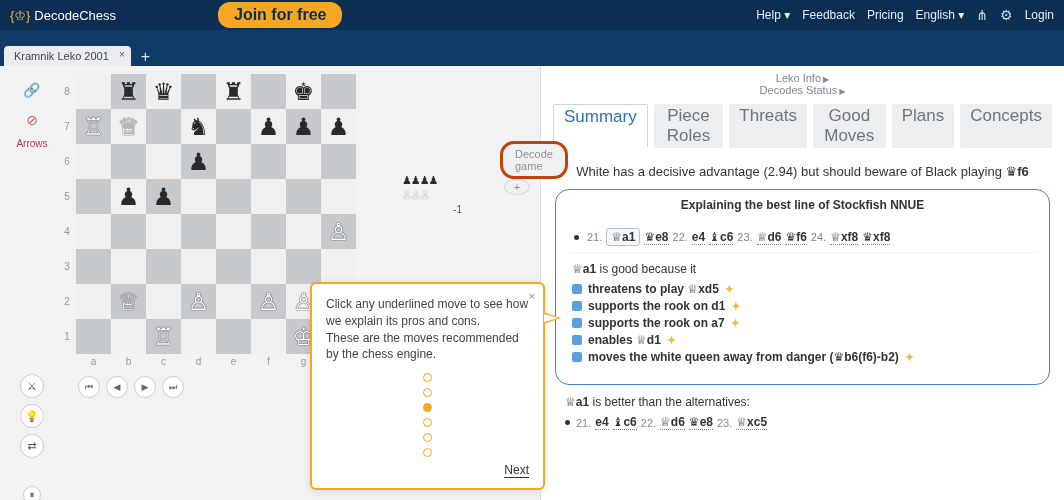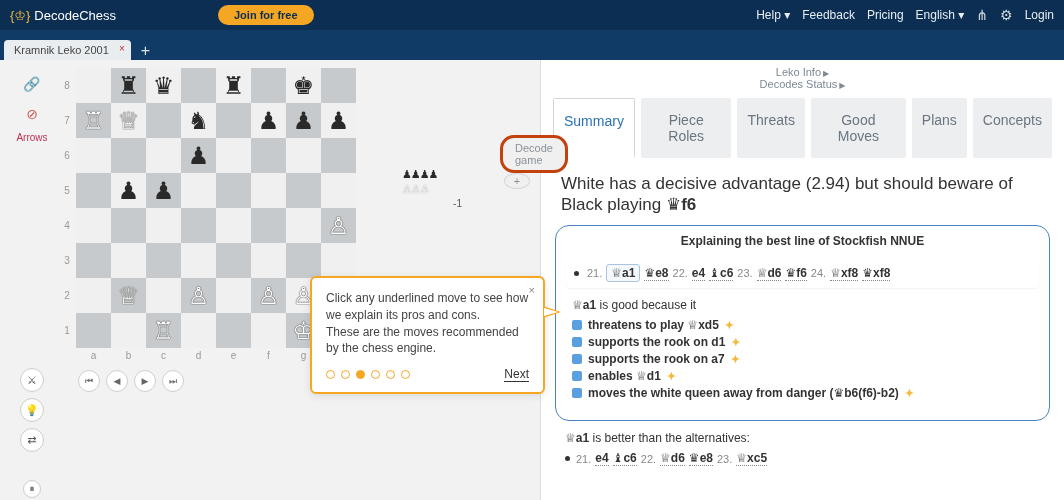--- a/index.html
+++ b/index.html
@@ -2,26 +2,26 @@
 <html><head>
 <meta charset="utf-8">
 <style>
 * { box-sizing: border-box; margin: 0; padding: 0; }
 body { font-family: -apple-system, BlinkMacSystemFont, "Segoe UI", Arial, sans-serif; font-size: 13px; color: #333; background: #f2f2f2; width: 1064px; height: 500px; overflow: hidden; }
 
 .topbar { height: 30px; background: #0c2e52; display: flex; align-items: center; padding: 0 10px; color: #fff; gap: 12px; }
 .logo { display: flex; align-items: center; gap: 4px; font-weight: 500; color: #fff; }
 .logo .crown { color: #f0b43c; }
 .btn-newgame { background: #d9f0c9; color: #3a8a2a; border-radius: 12px; padding: 3px 18px; font-size: 12px; font-weight: 600; border:none; }
-.btn-join { background: #f5a623; color: #0c2e52; border-radius: 12px; padding: 4px 16px; font-size: 11px; font-weight: 700; border:none; margin-left: 90px; }
+.btn-join { background: #f5a623; color: #0c2e52; border-radius: 12px; padding: 4px 16px; font-size: 16px; font-weight: 700; border:none; margin-left: 90px; }
 .topbar .spacer { flex: 1; }
 .topbar a { color: #e7edf2; font-size: 12px; text-decoration: none; cursor: pointer; }
 .topbar .icn { color: #cfd8df; cursor:pointer; font-size: 14px; }
 
-.tabsbar { height: 30px; background: #0f3b66; display: flex; align-items: flex-end; }
+.tabsbar { height: 36px; background: #0f3b66; display: flex; align-items: flex-end; }
 .tab { background: #e9edf0; color: #444; font-size: 11px; padding: 4px 22px 4px 10px; border-radius: 4px 4px 0 0; margin-left: 4px; position: relative; }
 .tab .close { position: absolute; right: 6px; top: 3px; font-size: 10px; color: #b33; cursor:pointer; }
 .addtab { color: #d9e1e7; font-size: 16px; margin-left: 10px; cursor:pointer; }
 
 .main { display: flex; height: calc(500px - 54px); }
 .left { flex: 0 0 540px; background: #f2f2f2; position: relative; padding: 8px 10px; display: flex; }
 .right { flex: 1; background: #fff; border-left: 1px solid #d7dde2; overflow: hidden; }
 
 .sidecol { width: 44px; display: flex; flex-direction: column; align-items: center; gap: 6px; padding-top: 4px; }
 .sidecol .ic { width: 24px; height: 24px; display:flex; align-items:center; justify-content:center; color:#888; font-size:14px;}
@@ -45,40 +45,40 @@
 .evalnum { align-self:flex-end; margin-right:10px; color:#555; font-size:10px; }
 .hinticn { margin-top: 130px; font-size:18px; color:#999; cursor:pointer;}
 
 .controls { display:flex; gap:6px; margin-top:8px; margin-left:20px; align-items:center; }
 .circlebtn { width:22px; height:22px; border-radius:50%; background:#fff; border:1px solid #cfcfcf; display:flex; align-items:center; justify-content:center; font-size:9px; color:#666; cursor:pointer; }
 .circlebtn.help { margin-left: 170px; }
 
 .tooltip { position:absolute; left:310px; top:216px; width:235px; background:#fff; border:2px solid #f5a623; border-radius:6px; padding:12px 14px 10px; z-index:50; box-shadow:0 2px 8px rgba(0,0,0,.1); }
 .tooltip .x { position:absolute; right:8px; top:6px; font-size:11px; color:#888; cursor:pointer; }
 .tooltip p { font-size:12px; color:#444; line-height:1.4; }
-.tooltip .dots { margin-top:10px; display:flex; gap:6px; align-items:center; }
+.tooltip .dots { margin-top:10px; display:flex; gap:6px; align-items:center;flex-direction:column; }
 .tooltip .dot { width:9px; height:9px; border:1px solid #f5a623; border-radius:50%; }
 .tooltip .dot.active { background:#f5a623; }
 .tooltip .next { margin-left:auto; font-size:12px; color:#333; border-bottom:1px solid #333; cursor:pointer; }
 .tooltip-arrow { position:absolute; right:-18px; top:28px; width:0;height:0; border-top:6px solid transparent; border-bottom:6px solid transparent; border-left:18px solid #f5a623; }
 .tooltip-arrow:after { content:""; position:absolute; right:3px; top:-4px; width:0;height:0; border-top:4px solid transparent; border-bottom:4px solid transparent; border-left:14px solid #fff; }
 
 
 .rp-top { padding: 6px 12px 2px; text-align:center; }
 .infoline { font-size:11px; color:#7d8993; cursor:pointer; }
 .infoline .tri { font-size:8px; margin-left:2px; }
 .decodebtn { position:absolute; left:500px; top:75px; z-index:5; }
 .decodebtn span { background:#f0f0f0; border:3px solid #c2410c; border-radius:14px; padding:4px 12px; font-size:11px; color:#8a9299; display:inline-block; }
 .decodebtn .plus { border:1px solid #d1d6da; border-radius:50%; width:16px; height:16px; display:inline-flex; align-items:center; justify-content:center; font-size:11px; color:#8a9299; margin-left:4px; }
 
 .catbar { display:flex; gap:6px; justify-content:center; margin-top:8px; }
-.cat { background:#eceef0; color:#6b7680; font-size:14px; padding:14px 10px; border-radius:2px; cursor:pointer; }
+.cat { background:#eceef0; color:#6b7680; font-size:17px; padding:2px 10px; border-radius:2px; cursor:pointer; }
 .cat.active { background:#fff; color:#2a72b5; border:1px solid #d1d6da; border-bottom:2px solid #fff; }
 
-.adv { padding: 14px 20px 10px; font-size:17px; color:#333; }
+.adv { padding: 14px 20px 10px; font-size:13px; color:#333;text-align:center; }
 .sym { font-family:"Segoe UI Symbol","DejaVu Sans",sans-serif; }
 
 .expbox { margin: 0 14px 10px; border:1px solid #4a82c3; border-radius:14px; padding:8px 0 10px; }
 .expbox .title { text-align:center; font-weight:700; font-size:12px; color:#333; padding-bottom:6px; }
 .moveline { background:#fff; margin:4px 10px; padding:6px 8px; border-radius:4px; font-size:12px; color:#333; display:flex; align-items:center; flex-wrap:wrap; gap:4px; box-shadow:0 1px 2px rgba(0,0,0,.06); }
 .moveline .bullet { width:5px; height:5px; background:#333; border-radius:50%; margin-right:4px; }
 .mv { border-bottom:1px dotted #888; white-space:nowrap; }
 .mv.boxed { border:1px solid #aac4e0; border-radius:3px; padding:1px 4px; border-bottom:1px solid #aac4e0; background:#f5f9fd;text-align:center; }
 .nm { color:#888; font-size:11px; }
 .reasons { margin: 10px 16px; }

